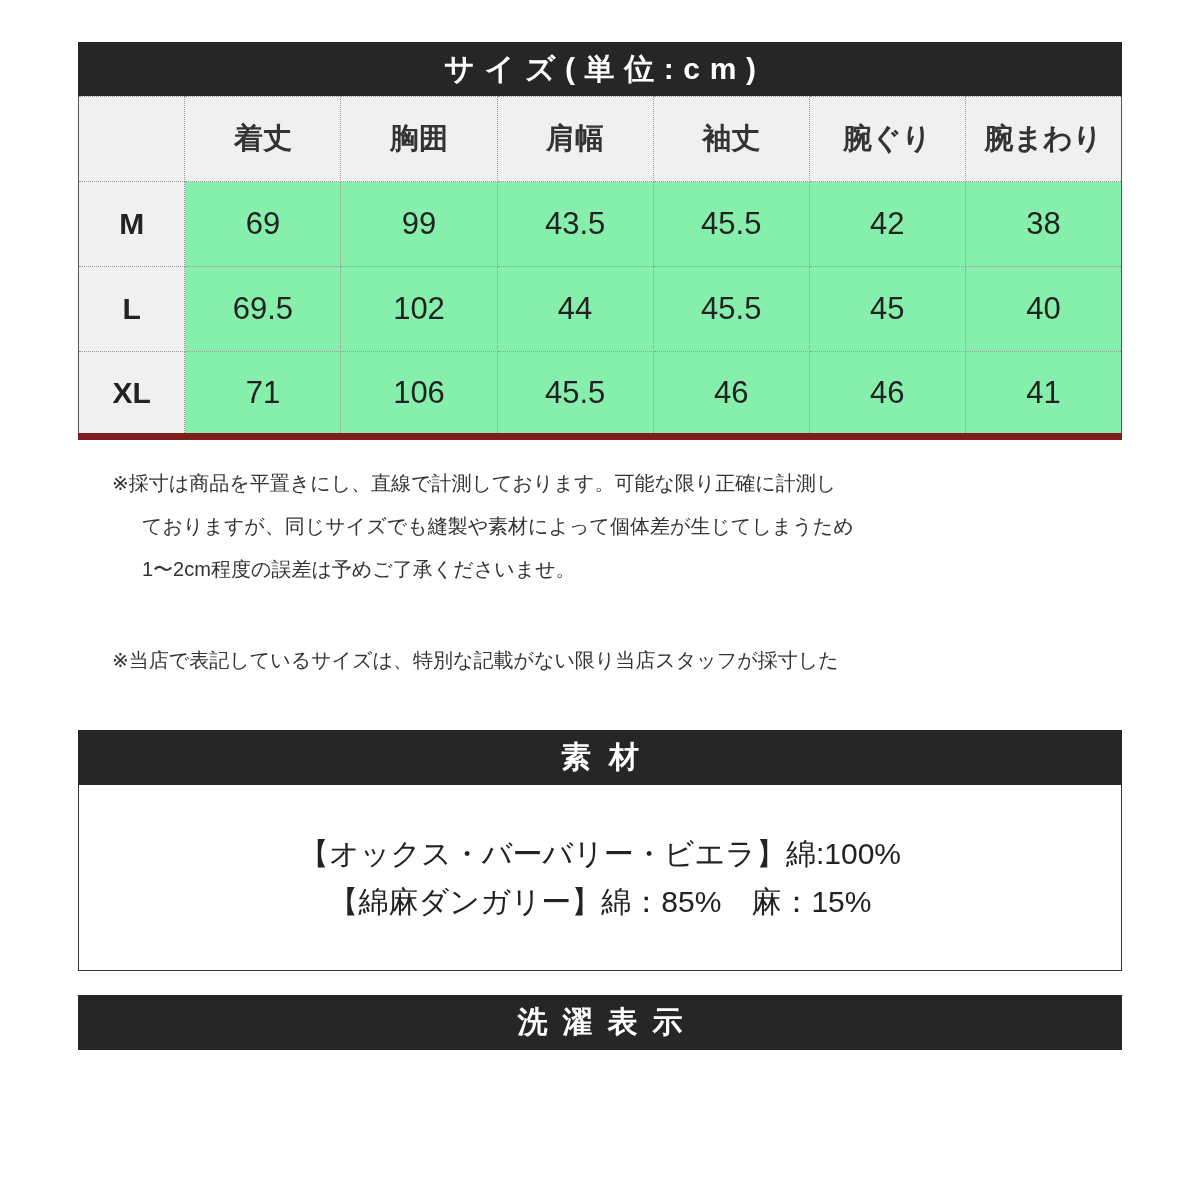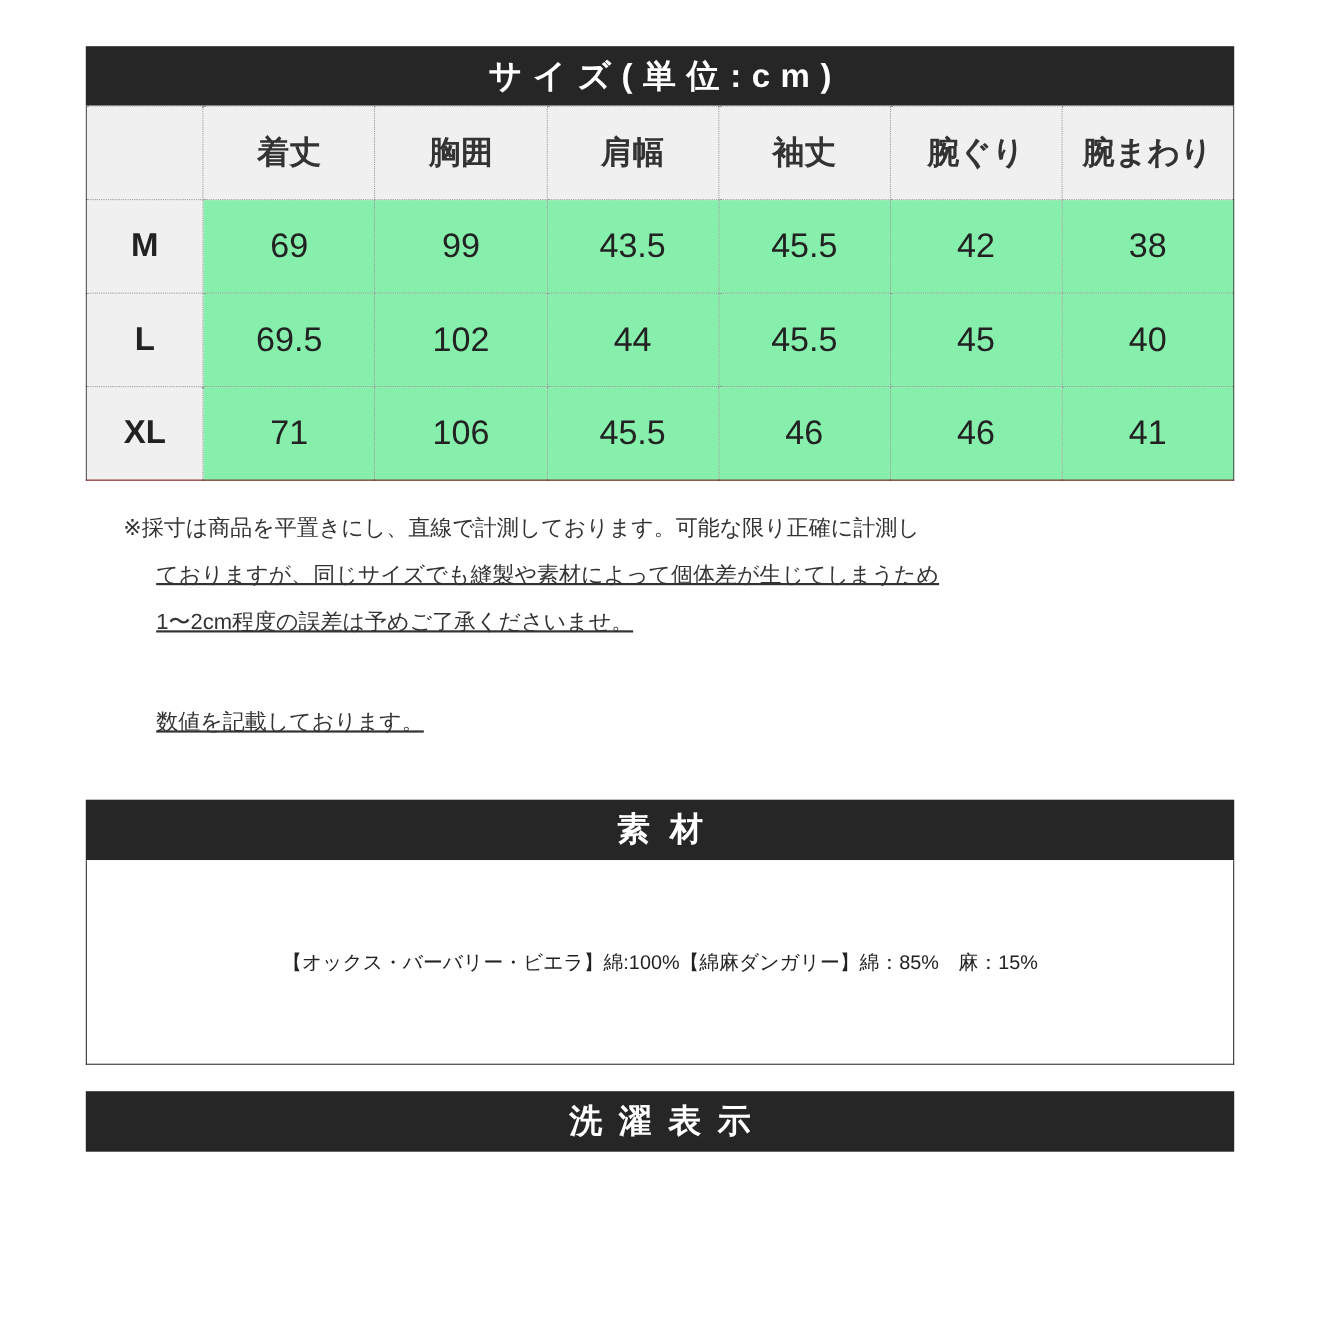--- a/index.html
+++ b/index.html
@@ -20,21 +20,21 @@
   }
   .size-bar { height: 54px; }
   .sub-bar { height: 55px; }
   .material-bar { letter-spacing: 0.6em; text-indent: 0.6em; }
   .wash-bar { letter-spacing: 0.5em; text-indent: 0.5em; }
 
   
   table.size-table {
     width: 100%; border-collapse: collapse; table-layout: fixed;
     border-left: 1px solid #555; border-right: 1px solid #555;
-    border-bottom: 1px solid #7f1d1d;
+    border-bottom: 7px solid #7f1d1d;
   }
   table.size-table th, table.size-table td {
     border: 1px dotted #999;
     text-align: center; vertical-align: middle;
     height: 85px;
   }
   table.size-table thead th {
     background: #f0f0f0; font-size: 29px; font-weight: bold; color: #333;
   }
   table.size-table td.row-label {
@@ -42,31 +42,31 @@
   }
   table.size-table td.val {
     background: #86efac; font-size: 31px; font-weight: 400; color: #222;
   }
   col.c-label { width: 10.2%; }
   col.c-meas  { width: 14.966%; }
 
   
   .notes { margin: 22px 0 0 34px; font-size: 20px; line-height: 43px; color: #333; }
   .note { margin-bottom: 48px; }
-  .note .cont { padding-left: 30px; text-decoration: underline; }
+  .note .cont { padding-left: 30px; }
 
   
   .boxed-body {
     border: 1px solid #333; border-top: none; background: #fff;
   }
   .material-section { margin-top: 16px; }
   .material-body {
-    height: 186px; display: flex; flex-direction: row;
+    height: 186px; display: flex; flex-direction: column;
     align-items: center; justify-content: center;
-    font-size: 18px; color: #222; line-height: 48px;
+    font-size: 30px; color: #222; line-height: 48px;
   }
   .wash-section { margin-top: 24px; }
 </style>
 </head>
 <body>
 
 <div class="page">
 
   <section>
     <div class="bar size-bar">サイズ(単位:cm)</div>
@@ -123,21 +123,21 @@
     </table>
   </section>
 
   <div class="notes">
     <div class="note">
       <div>※採寸は商品を平置きにし、直線で計測しております。可能な限り正確に計測し</div>
       <div class="cont">ておりますが、同じサイズでも縫製や素材によって個体差が生じてしまうため</div>
       <div class="cont">1〜2cm程度の誤差は予めご了承くださいませ。</div>
     </div>
     <div class="note">
-      <div class="cont">数値を記載しております。</div>
+      <div>※当店で表記しているサイズは、特別な記載がない限り当店スタッフが採寸した</div>
     </div>
   </div>
 
   <section class="material-section">
     <div class="bar sub-bar material-bar">素材</div>
     <div class="boxed-body material-body">
       <div>【オックス・バーバリー・ビエラ】綿:100%</div>
       <div>【綿麻ダンガリー】綿：85%　麻：15%</div>
     </div>
   </section>

